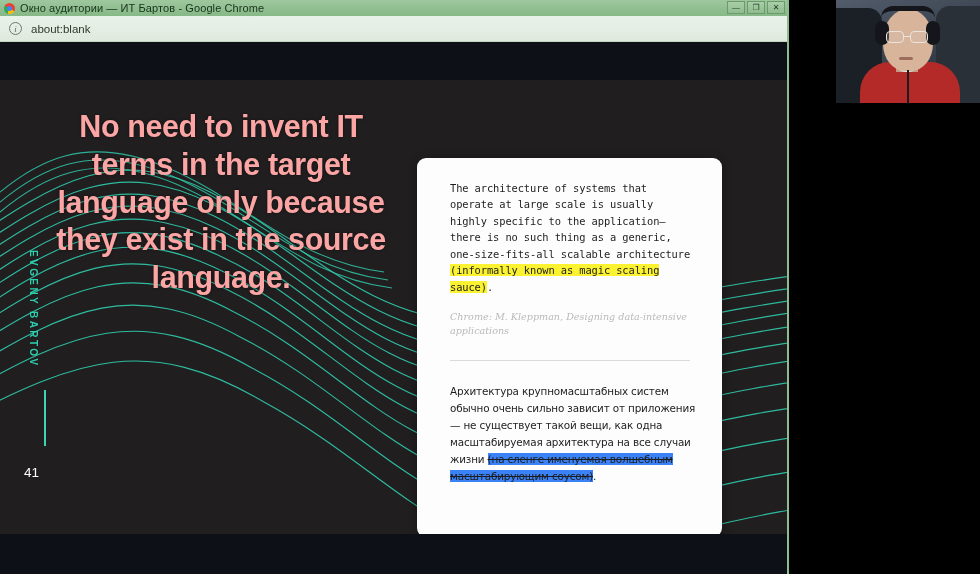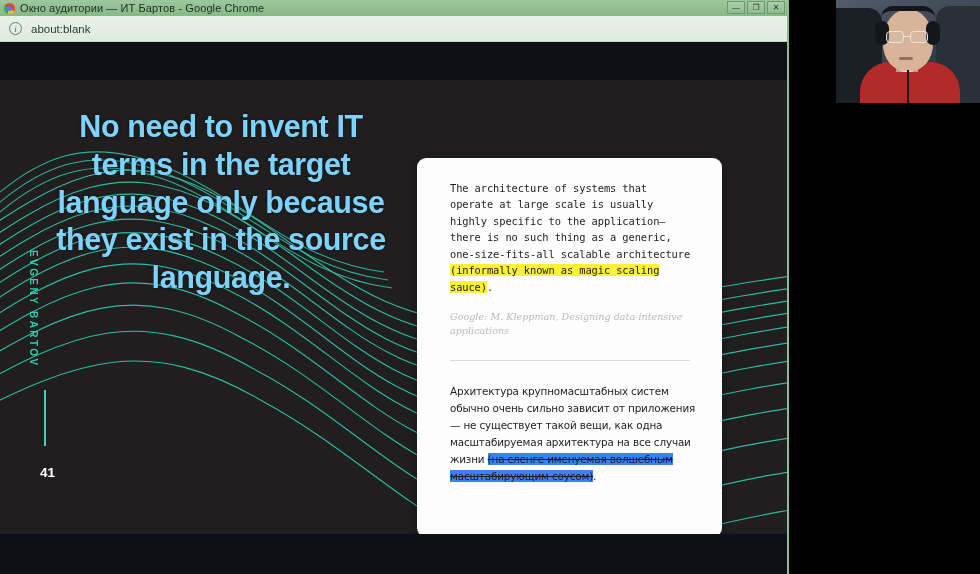--- a/index.html
+++ b/index.html
@@ -63,38 +63,38 @@
     background:#0d1117; overflow:hidden;
   }
   #slide {
     position:absolute; left:0; top:38px; width:787px; height:454px;
     background:#211e1f; overflow:hidden;
   }
   #waves { position:absolute; inset:0; }
 
   #slide-title {
     position:absolute; left:46px; top:28px; width:350px;
-    color:#7dd3fc; font-size:30.5px; line-height:1.24;
+    color:#fca5a5; font-size:30.5px; line-height:1.24;
     text-align:center; font-weight:600; letter-spacing:-.4px;
     text-shadow:0 0 3px rgba(0,0,0,.55);
   }
 
   #author-vertical {
     position:absolute; left:28px; top:170px;
     color:#2fd7b5; font-size:10px; letter-spacing:2.4px;
     writing-mode:vertical-rl; font-weight:600;
     opacity:.95;
   }
   #slide-rule {
     position:absolute; left:44px; top:310px;
     width:2px; height:56px; background:#3fd3b5;
   }
   #slide-number {
-    position:absolute; left:40px; top:385px;
-    color:#ffffff; font-size:13.5px; font-weight:700;
+    position:absolute; left:24px; top:385px;
+    color:#ffffff; font-size:13.5px; font-weight:400;
   }
 
   
   #card {
     position:absolute; left:417px; top:78px; width:305px; height:379px;
     background:#fdfdfd; border-radius:9px;
     box-shadow:0 2px 10px rgba(0,0,0,.35);
     padding:22px 26px 0 33px;
   }
   .mono {
@@ -203,21 +203,21 @@
         <div id="slide-rule"></div>
 
         <div id="slide-number">41</div>
 
         <div id="card">
 
           <div class="mono">
             <span>The architecture of systems that operate at large scale is usually highly specific to the application—there is no such thing as a generic, one-size-fits-all scalable architecture </span><span class="hl">(informally known as magic scaling sauce)</span><span>.</span>
           </div>
 
-          <div id="source">Google: M. Kleppman,  Designing data-intensive applications</div>
+          <div id="source">Chrome: M. Kleppman,  Designing data-intensive applications</div>
 
           <div id="divider"></div>
 
           <div id="ru">
             <span>Архитектура крупномасштабных систем обычно очень сильно зависит от приложения — не существует такой вещи, как одна масштабируемая архитектура на все случаи жизни </span><span class="strike">(на сленге именуемая волшебным масштабирующим соусом)</span><span>.</span>
           </div>
 
         </div>
       </div>
     </div>

